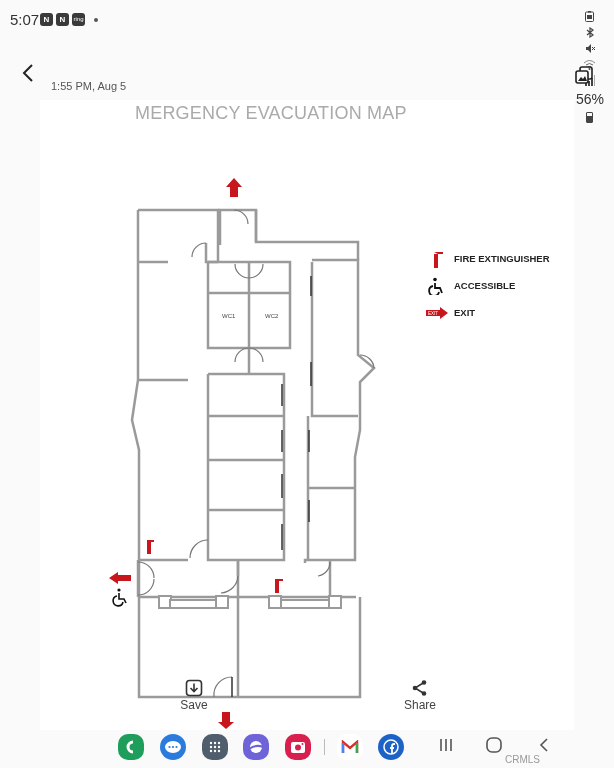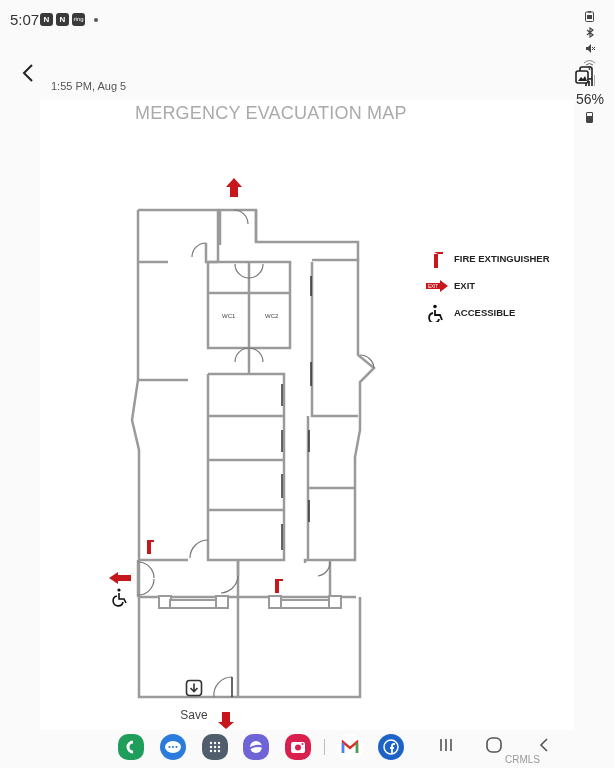--- a/index.html
+++ b/index.html
@@ -27,21 +27,21 @@
   .map-image { position: absolute; left: 40px; top: 56px; width: 534px; height: 630px; background: #fff; margin-top: 44px; }
   .map-title { position: absolute; left: 95px; top: 3px; font-size: 18px; color: #aaa; letter-spacing: 0.2px; white-space: nowrap; }
   .legend { position: absolute; left: 385px; top: 145px; }
   .legend-row { position: relative; height: 27px; display: flex; align-items: center; }
   .legend-icon { width: 24px; height: 18px; display: flex; align-items: center; justify-content: center; }
   .legend-label { margin-left: 5px; font-size: 9.5px; color: #222; font-weight: bold; }
 
   
   .actions { position: absolute; top: 676px; left: 0; width: 614px; height: 44px; }
   .action { position: absolute; top: 0; width: 60px; text-align: center; }
-  .action .label { display: block; font-size: 12px; color: #444; margin-top: 11px; }
+  .action .label { display: block; font-size: 12px; color: #444; margin-top: 1px; }
   .action svg { display: block; margin: 3px auto 0; }
 
   
   .dock { position: absolute; top: 730px; left: 0; width: 546px; height: 36px; }
   .app { position: absolute; top: 4px; width: 26px; height: 26px; border-radius: 10px; display: flex; align-items: center; justify-content: center; }
   .dock-sep { position: absolute; left: 324px; top: 9px; width: 1px; height: 16px; background: #bbb; }
   .nav { position: absolute; top: 6px; }
   .crmls { position: absolute; right: 6px; top: 24px; font-size: 10px; color: #999; }
 </style>
 </head>
@@ -206,37 +206,37 @@
       <div class="legend-row">
         <span class="legend-icon">
           <svg width="16" height="18" viewBox="0 0 16 18">
               <path d="M5 4 H9 V18 H5 Z M5 2 H14 V4 H9 Z" fill="#c8161d"></path>
             </svg>
         </span>
         <span class="legend-label">FIRE EXTINGUISHER</span>
       </div>
       <div class="legend-row">
         <span class="legend-icon">
-          <svg width="22" height="12" viewBox="0 0 22 12">
-              <path d="M0 3 H14 V0 L22 6 L14 12 V9 H0 Z" fill="#c8161d"></path>
-              <text x="2" y="8" font-size="4.5" fill="#fff" font-family="Liberation Sans, sans-serif">EXIT</text>
-            </svg>
-        </span>
-        <span class="legend-label">EXIT</span>
-      </div>
-      <div class="legend-row">
-        <span class="legend-icon">
           <svg width="18" height="18" viewBox="0 0 18 18" fill="none" stroke="#111" stroke-width="1.8">
               <circle cx="7" cy="2.5" r="1.8" fill="#111" stroke="none"></circle>
               <path d="M7 6 V11 H12 L14 16"></path>
               <path d="M5 9 A5 5 0 1 0 11 15"></path>
             </svg>
         </span>
         <span class="legend-label">ACCESSIBLE</span>
       </div>
+      <div class="legend-row">
+        <span class="legend-icon">
+          <svg width="22" height="12" viewBox="0 0 22 12">
+              <path d="M0 3 H14 V0 L22 6 L14 12 V9 H0 Z" fill="#c8161d"></path>
+              <text x="2" y="8" font-size="4.5" fill="#fff" font-family="Liberation Sans, sans-serif">EXIT</text>
+            </svg>
+        </span>
+        <span class="legend-label">EXIT</span>
+      </div>
     </div>
   </div>
 
   <div class="header">
     <div class="back-btn">
       <svg width="20" height="22" viewBox="0 0 20 22">
           <path d="M14 3 L6 11 L14 19" fill="none" stroke="#222" stroke-width="2"></path>
         </svg>
     </div>
     <div class="subtitle">1:55 PM, Aug 5</div>
@@ -249,20 +249,29 @@
     </div>
   </div>
 
   <div class="actions">
     <div class="action" style="left:164px">
       <svg width="18" height="18" viewBox="0 0 18 18">
           <rect x="1.5" y="1.5" width="15" height="15" rx="3" fill="none" stroke="#333" stroke-width="1.6"></rect>
           <path d="M9 4.5 V12 M5.5 9 L9 12.5 L12.5 9" fill="none" stroke="#333" stroke-width="1.6"></path>
         </svg>
       <span class="label">Save</span>
+    </div>
+    <div class="action" style="left:390px">
+      <svg width="18" height="18" viewBox="0 0 18 18">
+          <circle cx="13" cy="3.5" r="2.3" fill="#333"></circle>
+          <circle cx="4" cy="9" r="2.3" fill="#333"></circle>
+          <circle cx="13" cy="14.5" r="2.3" fill="#333"></circle>
+          <path d="M13 3.5 L4 9 L13 14.5" fill="none" stroke="#333" stroke-width="1.5"></path>
+        </svg>
+      <span class="label">Share</span>
     </div>
   </div>
 
   <div class="dock">
     <div class="app" style="left:118px;background:#1e9e5a">
       <svg width="14" height="14" viewBox="0 0 14 14">
           <path d="M9 2 A5 5 0 0 0 9 12" fill="none" stroke="#fff" stroke-width="3"></path>
         </svg>
     </div>
     <div class="app" style="left:160px;background:#2a7bdb;border-radius:50%">

